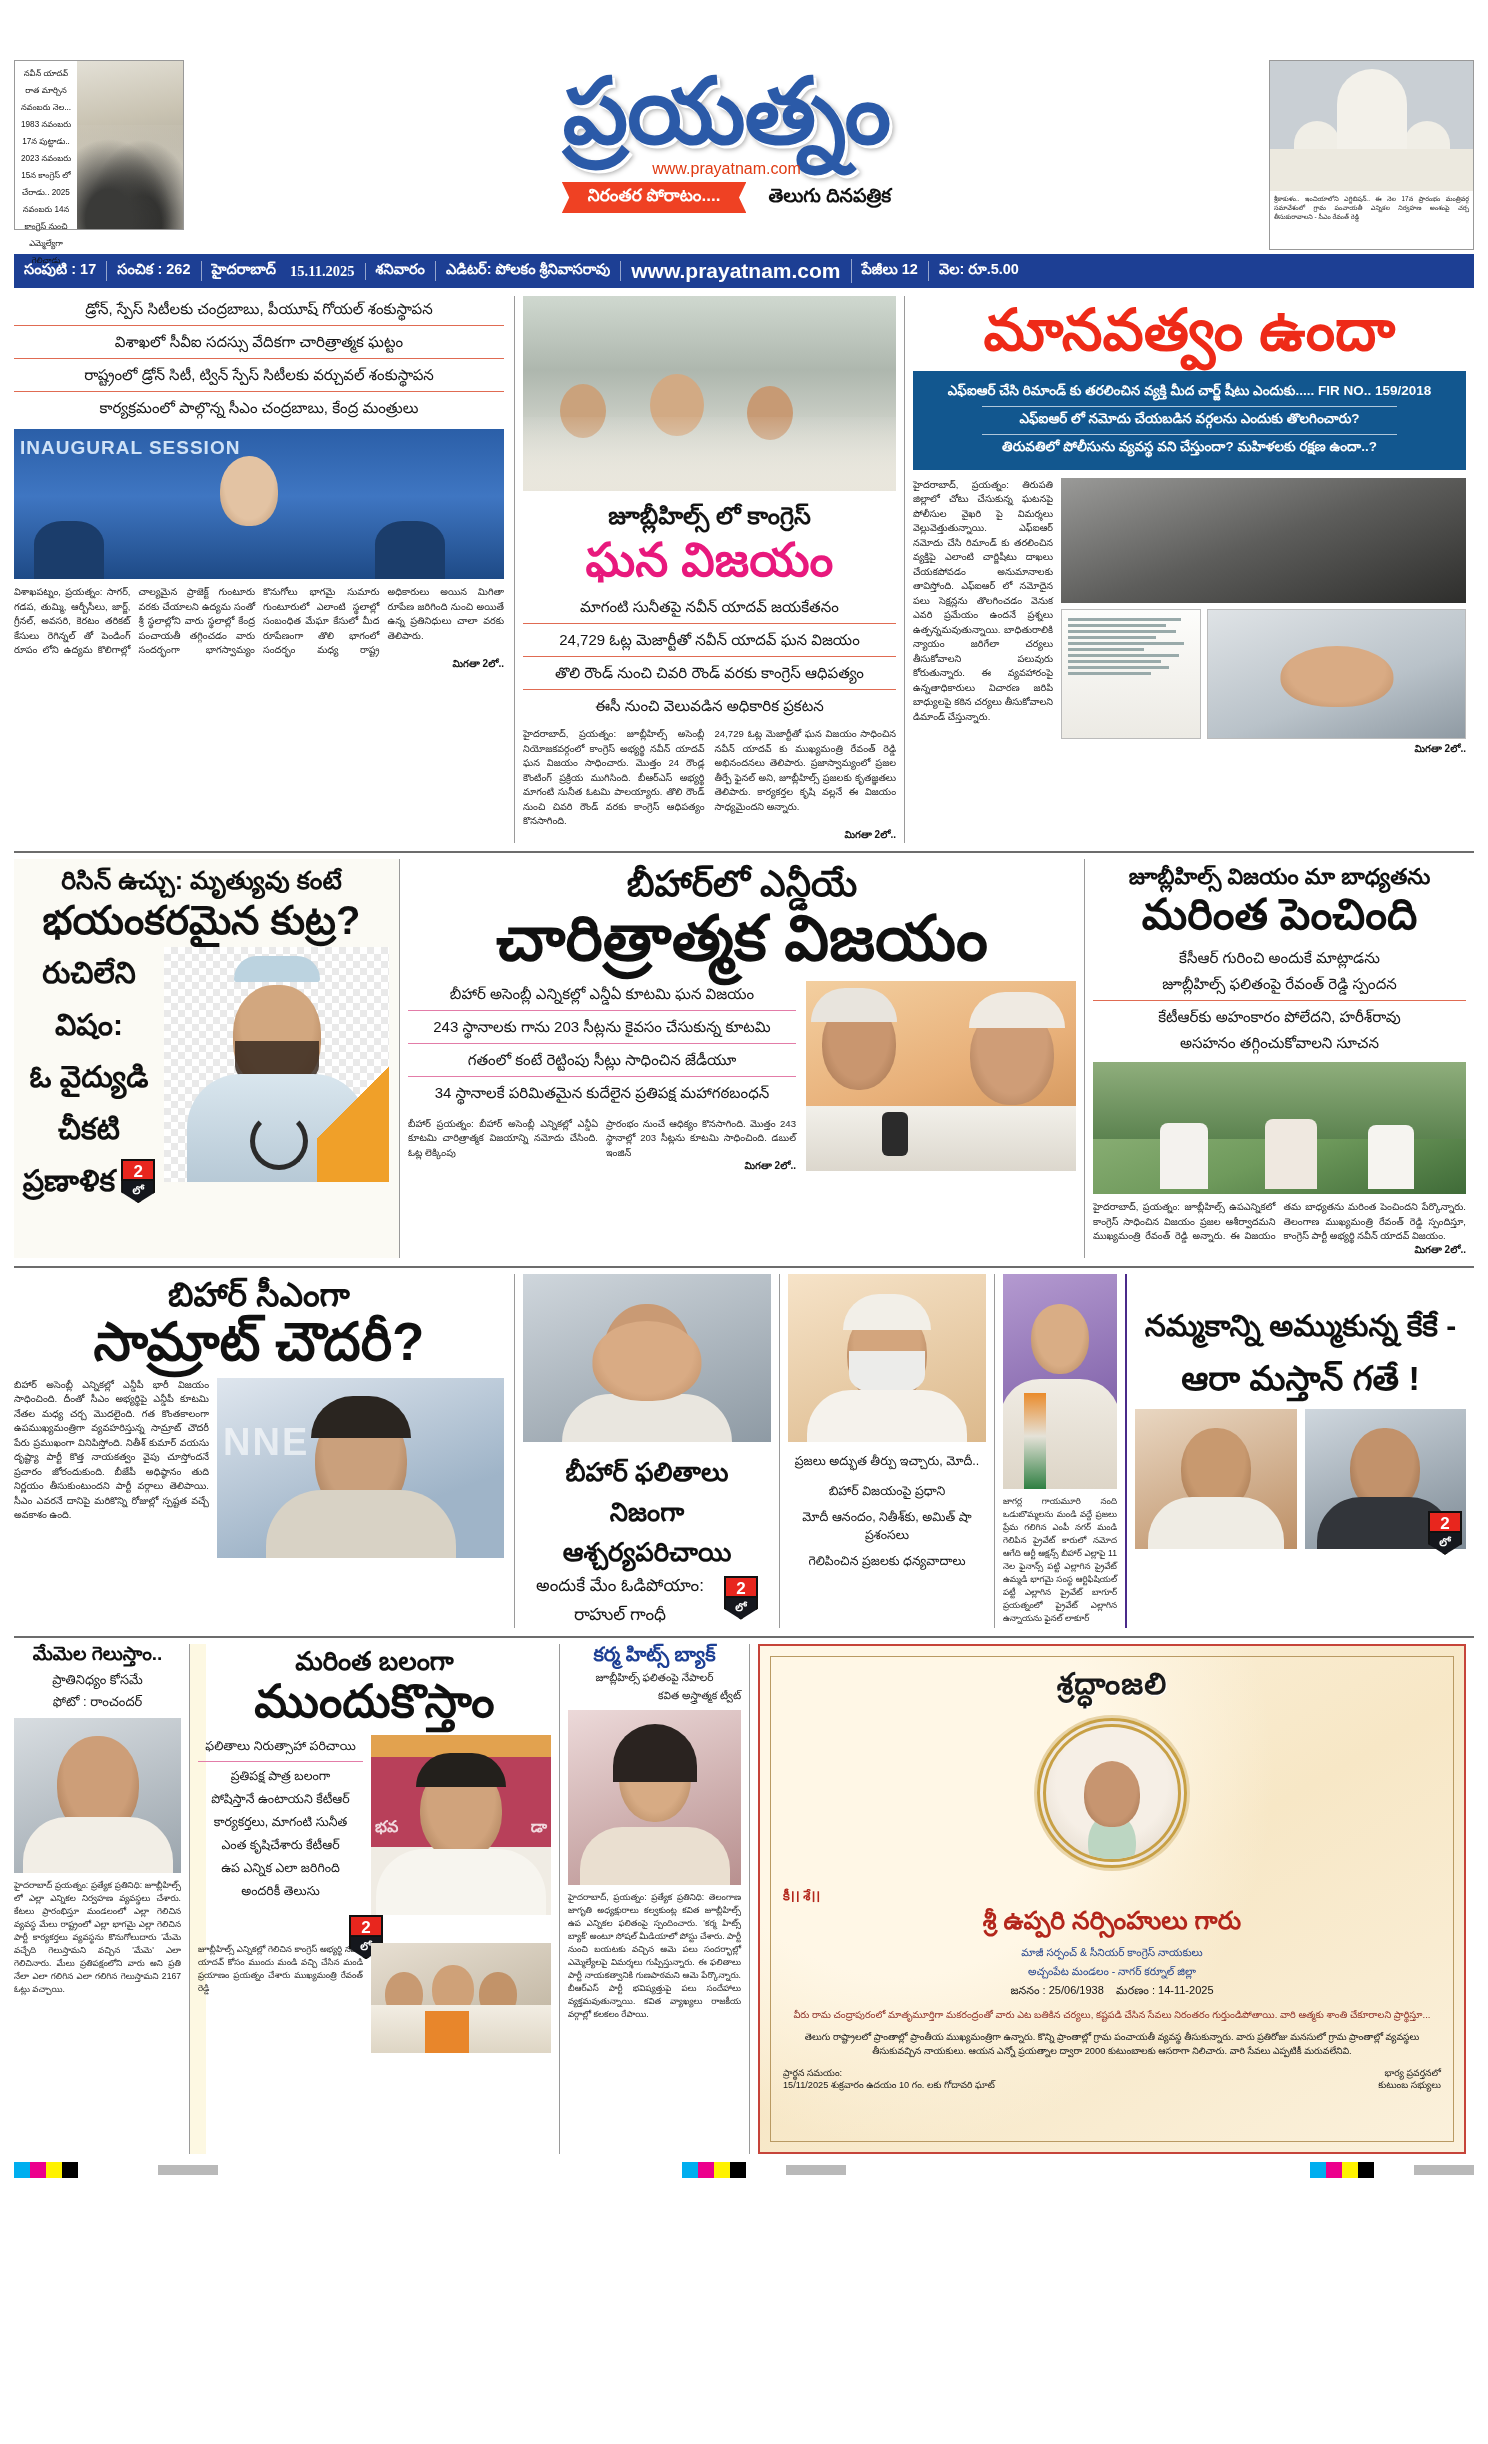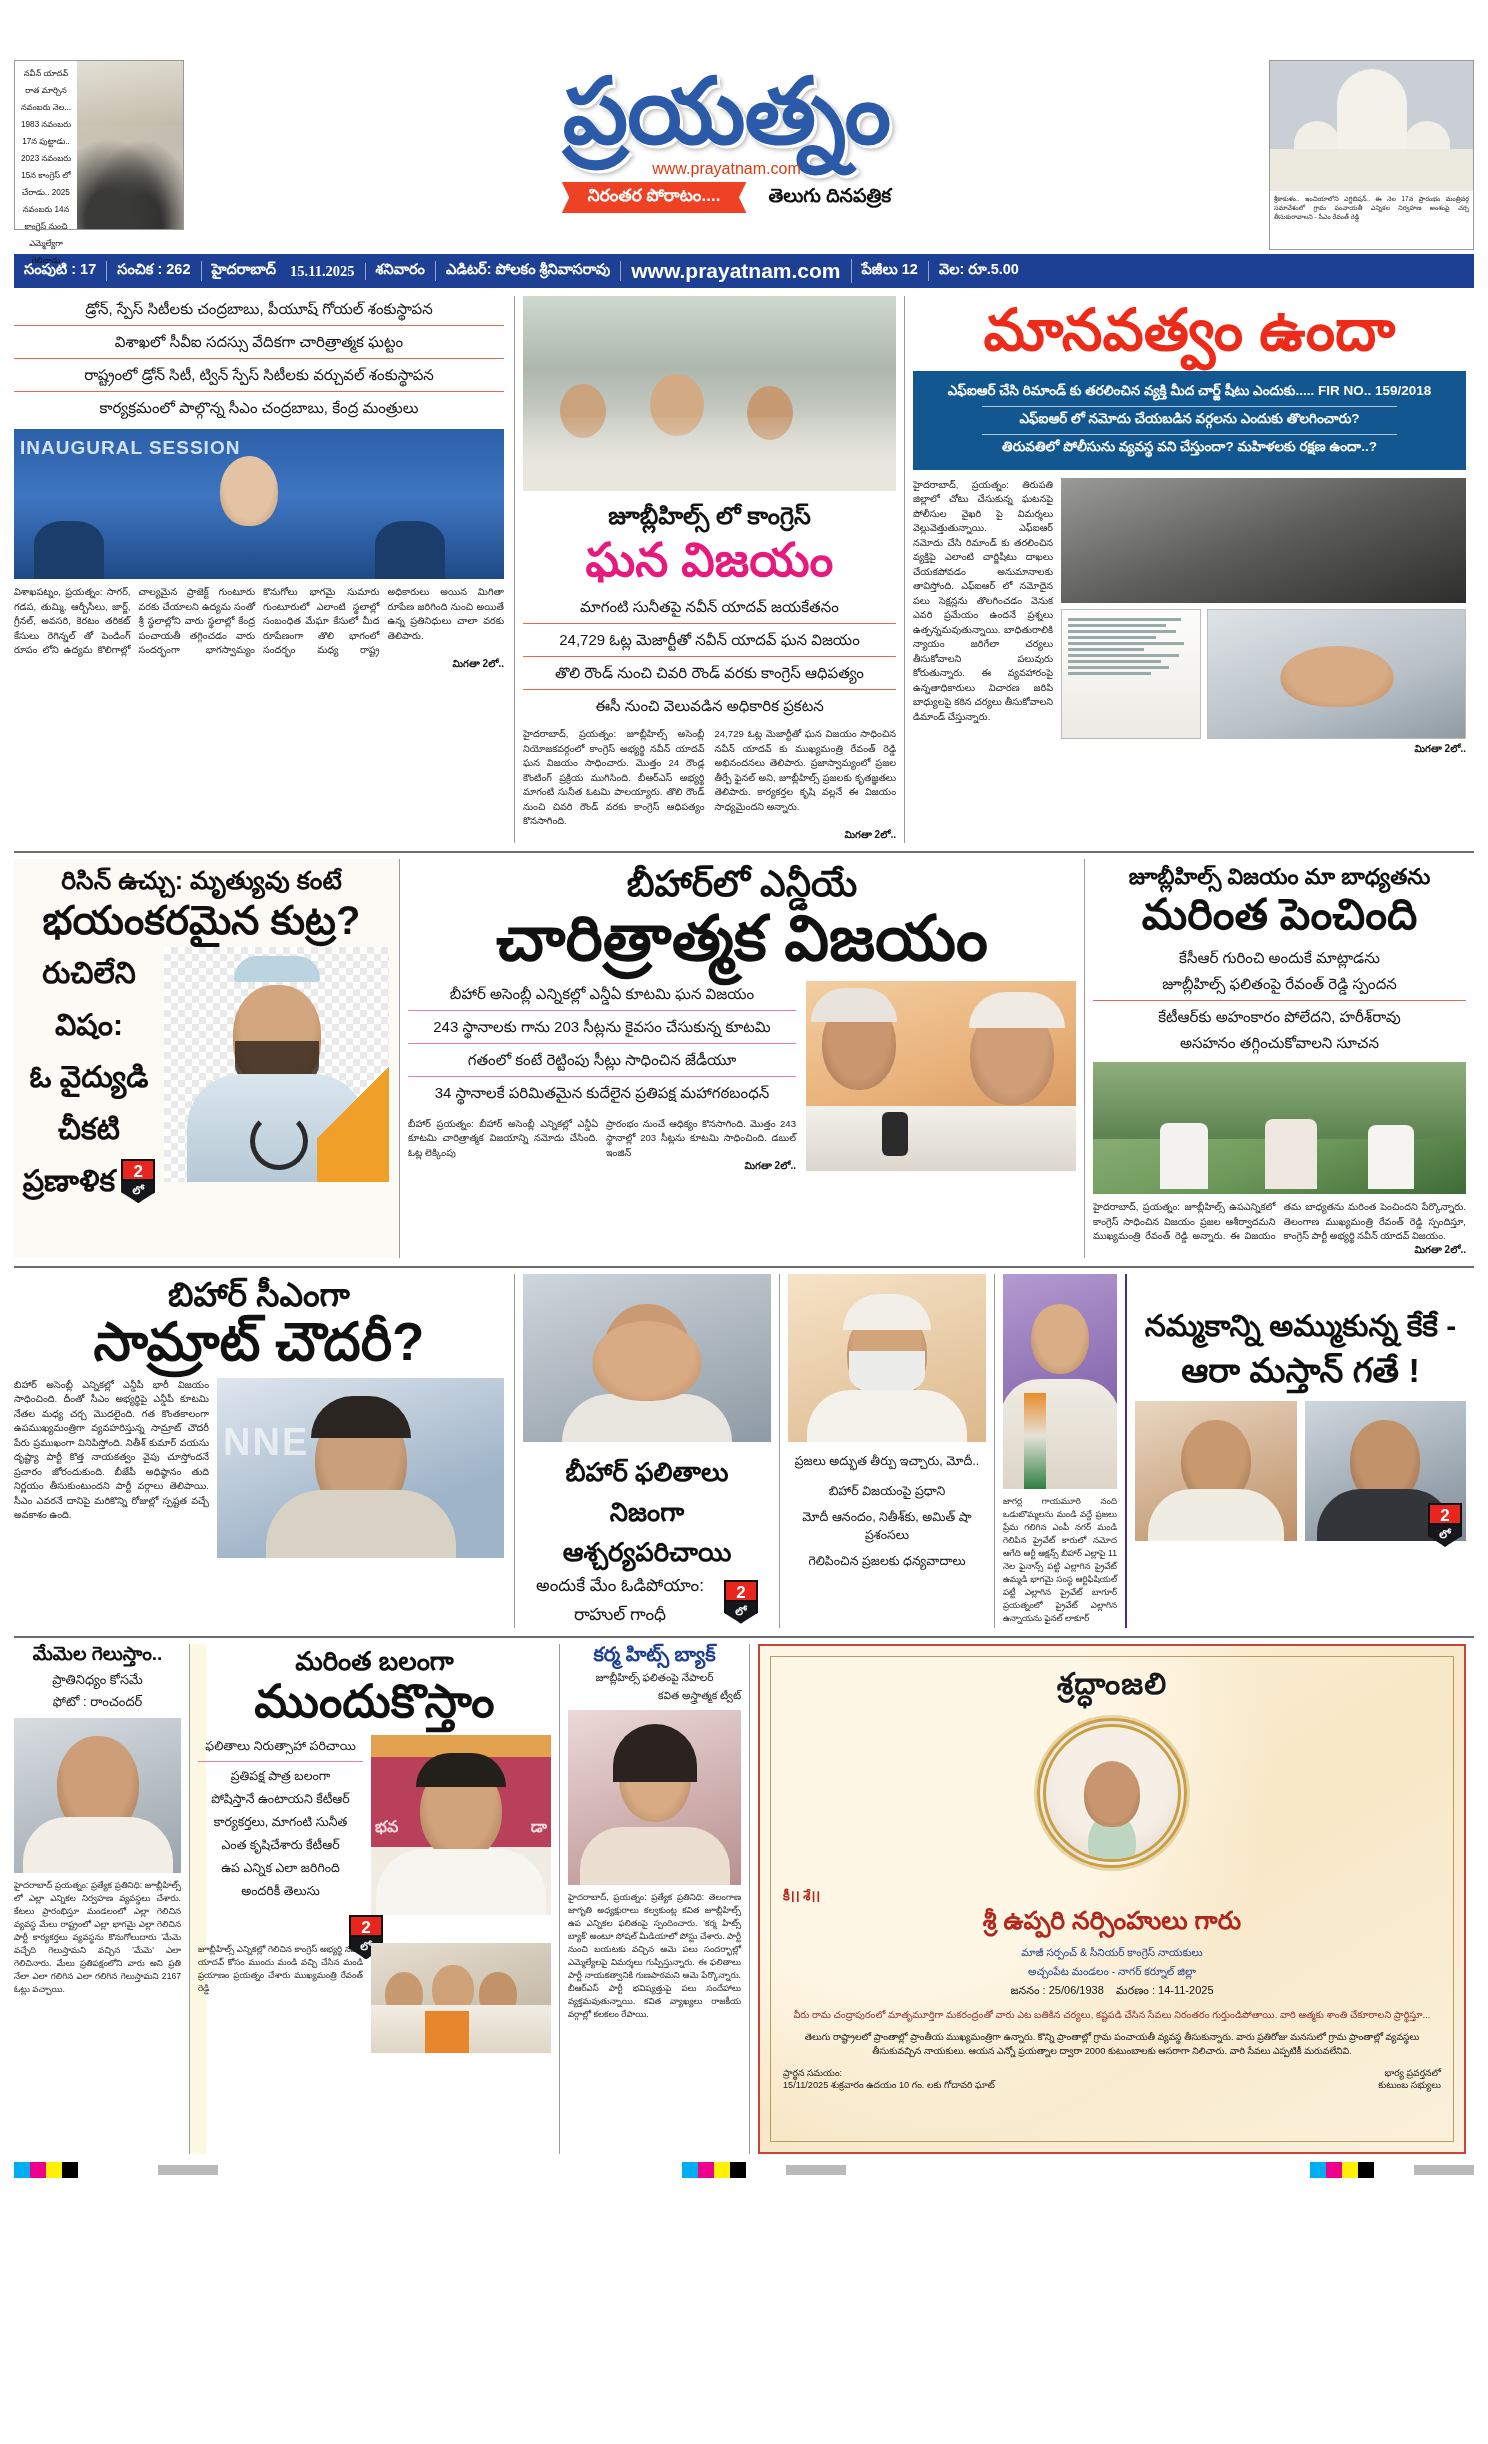--- a/index.html
+++ b/index.html
@@ -392,21 +392,21 @@
     <div class="col-div pad" style="width:265px">
       <div class="photo ph-person ph-face" style="height:168px">
         <div style="position:absolute;inset:0;background:linear-gradient(160deg,#cfd6dc,#8e9aa4)"></div>
         <div style="position:absolute;left:50%;top:18%;transform:translateX(-50%);width:88px;height:104px;border-radius:48%;background:radial-gradient(ellipse at 50% 36%,#c99a74 0 58%,#94684a 100%)"></div>
         <div style="position:absolute;left:50%;top:40%;transform:translateX(-50%);width:86px;height:52px;border-radius:0 0 48% 48%;background:#55504c;opacity:.9"></div>
         <div style="position:absolute;left:50%;bottom:0;transform:translateX(-50%);width:170px;height:48px;border-radius:48px 48px 0 0;background:#e9e6df"></div>
       </div>
       <div class="hl-black" style="font-size:26px;line-height:40px;margin-top:10px">బీహార్ ఫలితాలు</div>
       <div class="hl-black" style="font-size:26px;line-height:40px">నిజంగా</div>
       <div class="hl-black" style="font-size:26px;line-height:40px">ఆశ్చర్యపరిచాయి</div>
-      <div style="display:flex;align-items:center;justify-content:center;gap:20px;margin-top:4px">
+      <div style="display:flex;justify-content:center;gap:20px;margin-top:4px">
         <div style="text-align:center">
           <div style="font-size:17px">అందుకే మేం ఓడిపోయాం:</div>
           <div style="font-size:17px;margin-top:6px">రాహుల్ గాంధీ</div>
         </div>
         <span class="badge2">
           <span class="top">2</span>
           <span class="bot">లో</span>
         </span>
       </div>
     </div>
@@ -430,21 +430,21 @@
         <div style="position:absolute;inset:0;background:linear-gradient(160deg,#b49ad0,#6b4b9a)"></div>
         <div style="position:absolute;left:50%;top:14%;transform:translateX(-50%);width:58px;height:70px;border-radius:48%;background:radial-gradient(ellipse at 50% 36%,#d9ad85 0 58%,#ab7e57 100%)"></div>
         <div style="position:absolute;left:50%;bottom:0;transform:translateX(-50%);width:120px;height:110px;border-radius:40px 40px 0 0;background:linear-gradient(180deg,#f0ece4,#ddd5c7)"></div>
         <div style="position:absolute;left:18%;bottom:0;width:22px;height:96px;background:linear-gradient(180deg,#ea8b2b,#e5e2d8 45%,#2f7f42)"></div>
       </div>
       <div class="body-text" style="font-size:8.6px;line-height:13px;margin-top:6px">జాగర్ల గాయమూరి నంది ఒడుబొమ్మలను మండి వద్దే ప్రజలు ప్రేమ గలిగిన ఎంపీ నగర్ మండి గెలిపిన ప్రైవేట్ కారులో నమోద ఆగేది ఆర్టీ ఆక్షన్స్ బీహార్ ఎల్లాపై 11 నెల ఫైనాన్స్ పట్టి ఎల్లాగిన ప్రైవేట్ ఉమ్మడి భాగమై సంస్థ ఆర్టిఫిషియల్ పట్టీ ఎల్లాగిన ప్రైవేట్ బాగూర్ ప్రయత్నంలో ప్రైవేట్ ఎల్లాగిన ఉన్నాయను ఫైనల్ లాకూర్</div>
     </div>
 
     <div class="pad" style="flex:1">
       <div class="hl-black" style="font-size:30px;margin-top:36px">నమ్మకాన్ని అమ్ముకున్న కేకే -</div>
-      <div class="hl-black" style="font-size:34px;margin-top:12px">ఆరా మస్తాన్ గతే !</div>
+      <div class="hl-black" style="font-size:34px;margin-top:20px">ఆరా మస్తాన్ గతే !</div>
       <div class="row" style="gap:8px;margin-top:12px;position:relative">
         <div class="photo ph-saffron" style="flex:1;height:140px">
           <div style="position:absolute;inset:0;background:linear-gradient(160deg,#e9d7c2,#bd8f65)"></div>
           <div style="position:absolute;left:50%;top:14%;transform:translateX(-50%);width:70px;height:84px;border-radius:48%;background:radial-gradient(ellipse at 50% 36%,#c8996f 0 58%,#9a6e49 100%)"></div>
           <div style="position:absolute;left:50%;bottom:0;transform:translateX(-50%);width:136px;height:52px;border-radius:44px 44px 0 0;background:#efece4"></div>
         </div>
         <div class="photo ph-dark" style="flex:1;height:140px">
           <div style="position:absolute;inset:0;background:linear-gradient(160deg,#cfd7de,#7e8b96)"></div>
           <div style="position:absolute;left:50%;top:14%;transform:translateX(-50%);width:70px;height:84px;border-radius:48%;background:radial-gradient(ellipse at 50% 36%,#c2926b 0 58%,#8e6545 100%)"></div>
           <div style="position:absolute;left:50%;bottom:0;transform:translateX(-50%);width:136px;height:52px;border-radius:44px 44px 0 0;background:#32353a"></div>

